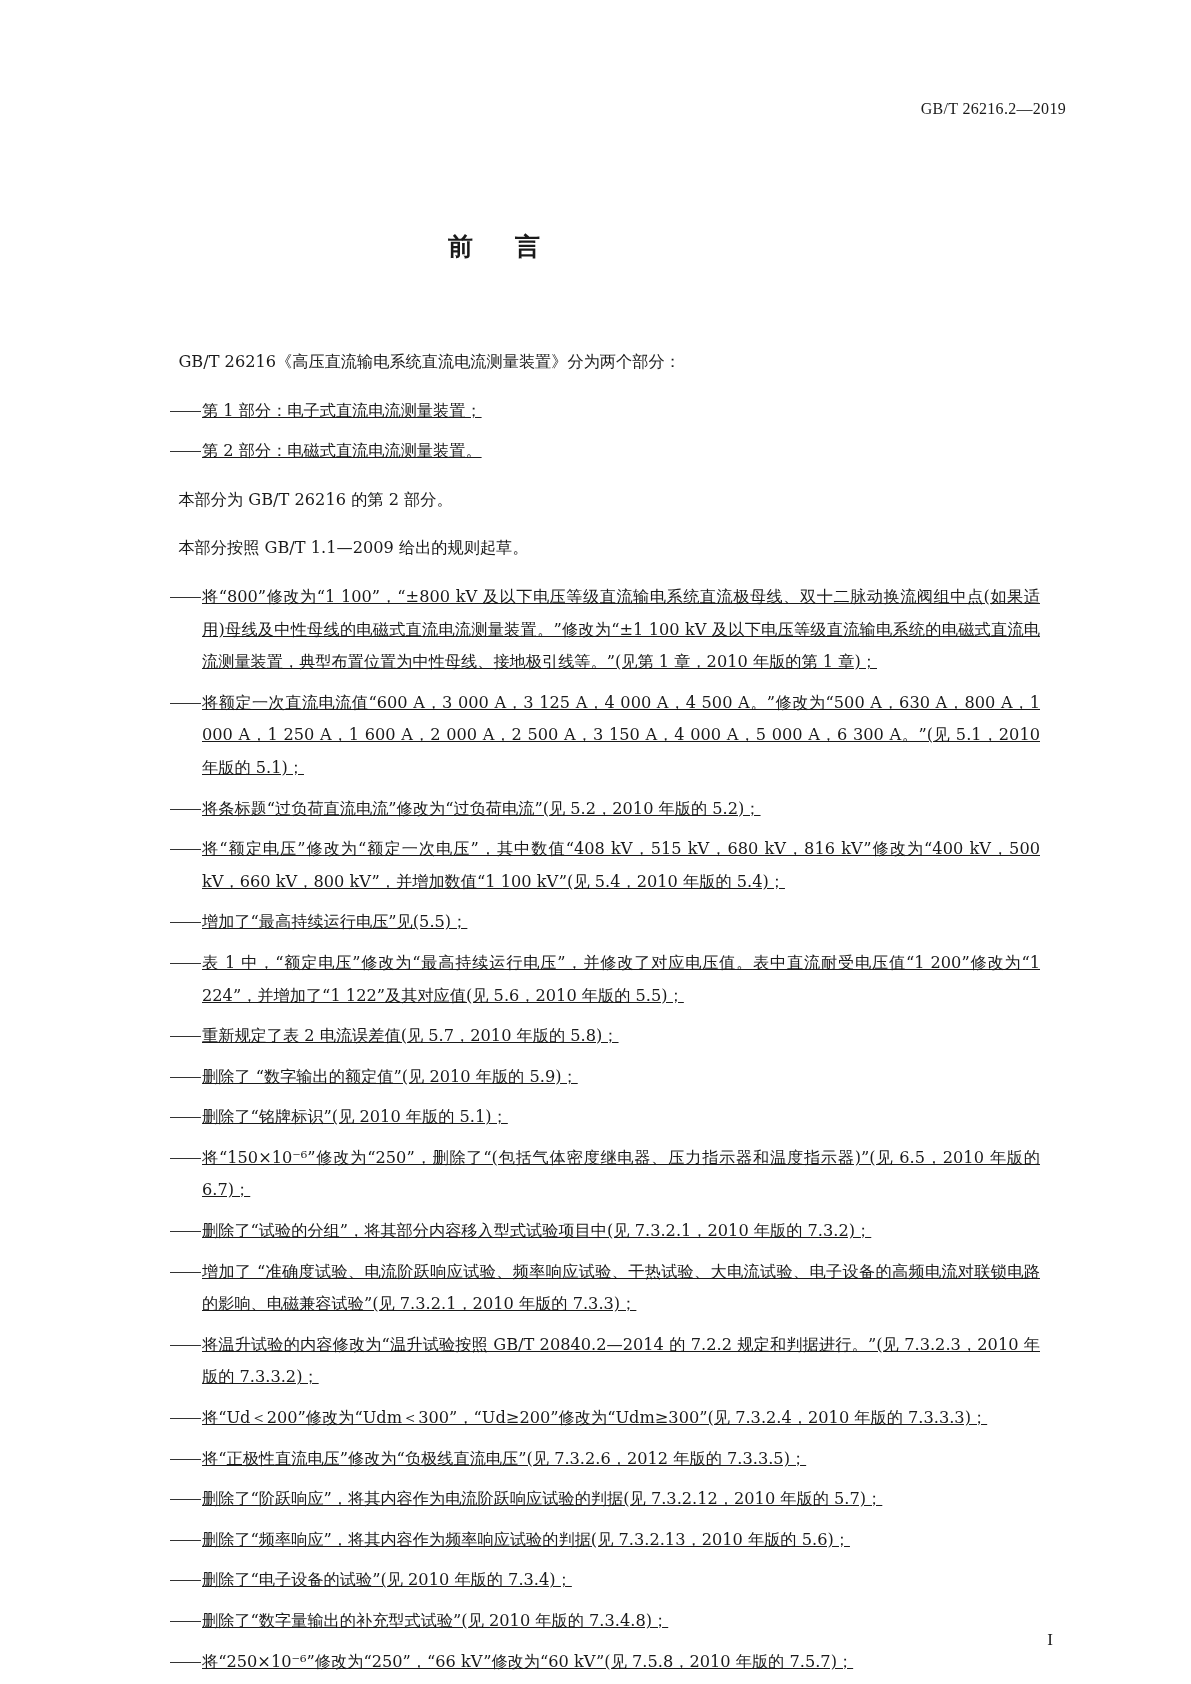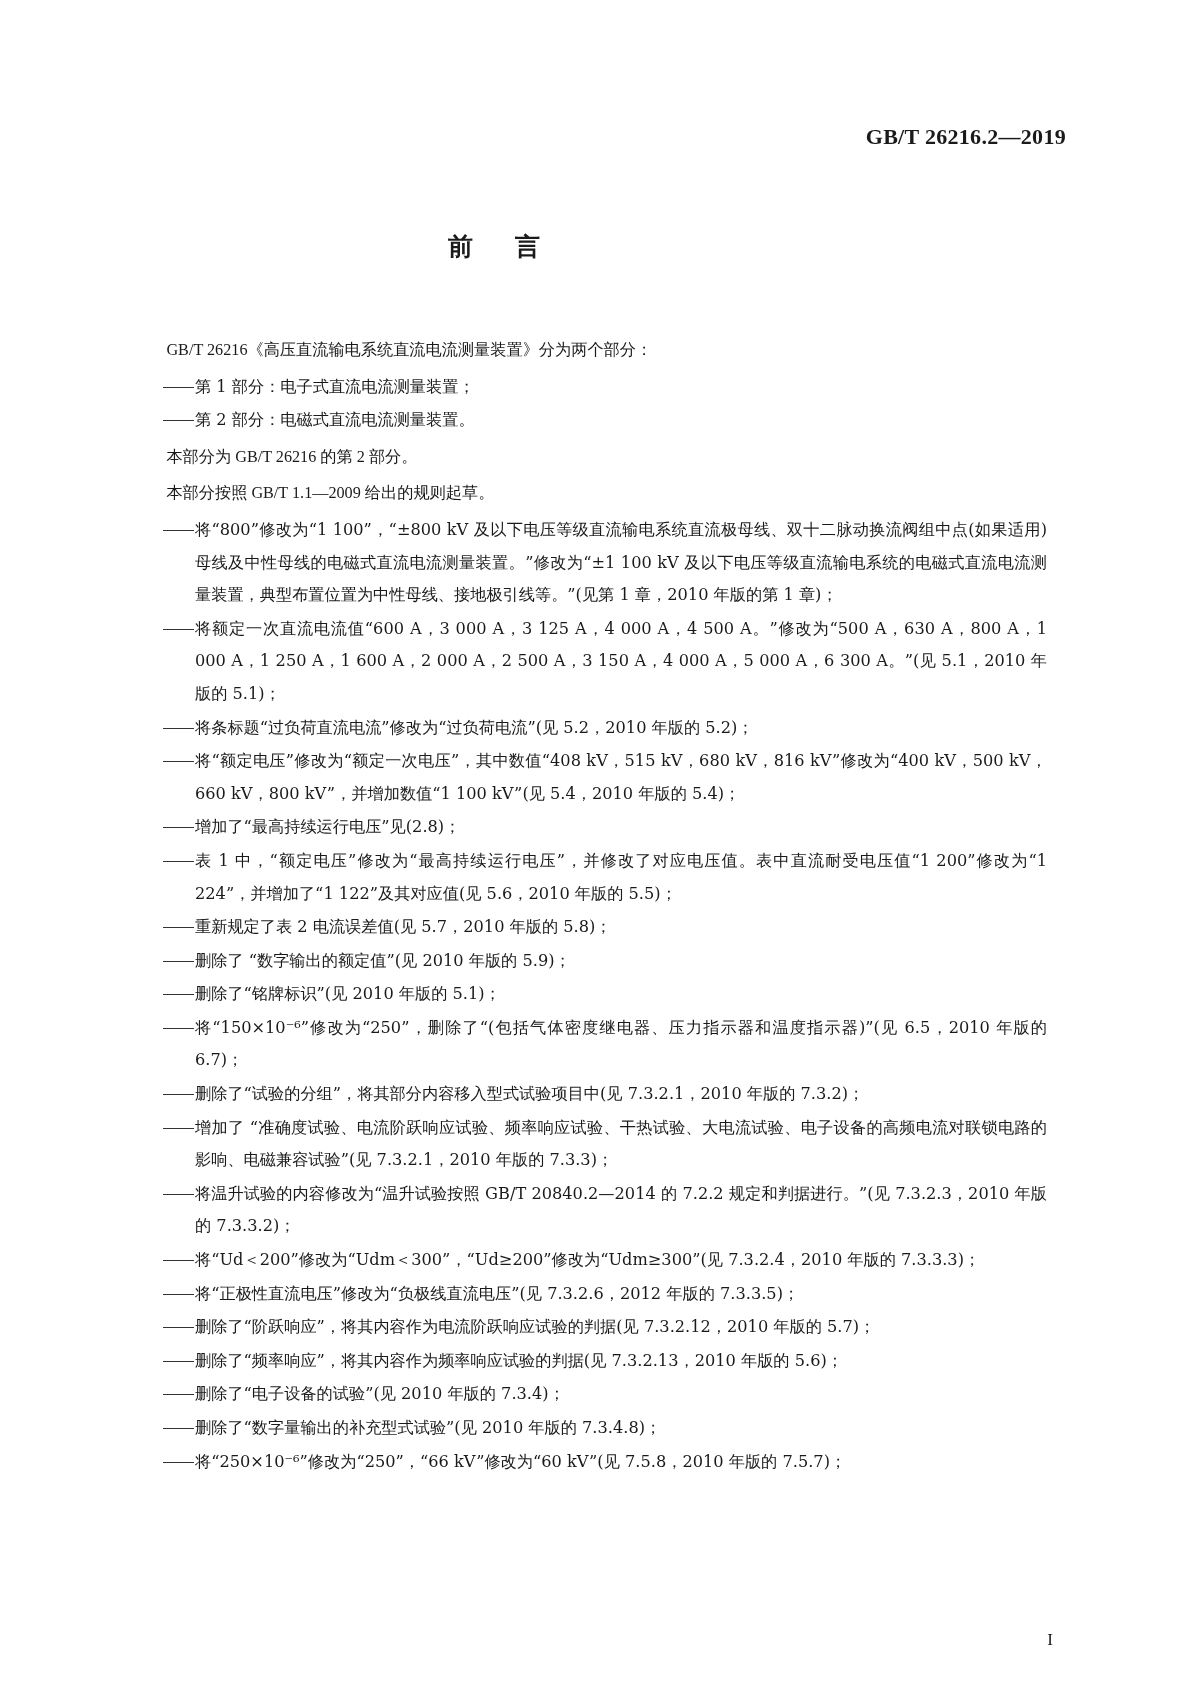--- a/index.html
+++ b/index.html
@@ -1,25 +1,25 @@
 <!DOCTYPE html>
 <html><head>
 <meta charset="utf-8">
 <style>
   html, body { margin:0; padding:0; background:#ffffff; }
   body { width:1191px; height:1684px; position:relative; overflow:hidden; color:#1a1a1a;
          font-family:"DejaVu Serif", "Liberation Serif", serif; }
-  .std-code { position:absolute; top:124px; right:125px; font-family:"Liberation Serif", serif;
-              font-weight:bold; font-size:22px; letter-spacing:0.3px; }
+  .std-code { position:absolute; top:100px; right:125px; font-family:"Liberation Serif", serif;
+              font-weight:normal; font-size:16px; letter-spacing:0.3px; }
   .title { position:absolute; top:230px; left:0; width:988px; text-align:center;
            font-family:"DejaVu Sans", sans-serif; font-weight:bold; font-size:25px; }
   .title span { display:inline-block; margin:0 21px; }
   .body { position:absolute; top:330px; left:130px; width:918px; font-size:16.2px; line-height:32.6px; }
-  .p { text-indent:2em; margin:4px; text-align:justify;font-family:Liberation Serif, serif; }
-  .li { position:relative; padding-left:64px; margin:1px; text-align:justify; }
+  .p { text-indent:2em; margin:16px; text-align:justify; }
+  .li { position:relative; padding-left:64px; margin:8px; text-align:justify;text-decoration:underline; }
   .li .dash { position:absolute; left:32px; top:0; width:32px; }
   .li .dash::before { content:""; position:absolute; left:0; right:1px; top:16px; border-top:1px solid #333; }
   .page-num { position:absolute; top:1630px; right:138px; font-family:"Liberation Serif", serif; font-size:17px; }
 </style>
 </head>
 <body>
 
 <div class="std-code">GB/T 26216.2—2019</div>
 
 <div class="title">
@@ -30,21 +30,21 @@
   <p class="p">GB/T 26216《高压直流输电系统直流电流测量装置》分为两个部分：</p>
   <p class="li"><span class="dash"></span><span>第 1 部分：电子式直流电流测量装置；</span></p>
   <p class="li"><span class="dash"></span><span>第 2 部分：电磁式直流电流测量装置。</span></p>
   <p class="p">本部分为 GB/T 26216 的第 2 部分。</p>
   <p class="p">本部分按照 GB/T 1.1—2009 给出的规则起草。</p>
 
   <p class="li"><span class="dash"></span><span>将“800”修改为“1 100”，“±800 kV 及以下电压等级直流输电系统直流极母线、双十二脉动换流阀组中点(如果适用)母线及中性母线的电磁式直流电流测量装置。”修改为“±1 100 kV 及以下电压等级直流输电系统的电磁式直流电流测量装置，典型布置位置为中性母线、接地极引线等。”(见第 1 章，2010 年版的第 1 章)；</span></p>
   <p class="li"><span class="dash"></span><span>将额定一次直流电流值“600 A，3 000 A，3 125 A，4 000 A，4 500 A。”修改为“500 A，630 A，800 A，1 000 A，1 250 A，1 600 A，2 000 A，2 500 A，3 150 A，4 000 A，5 000 A，6 300 A。”(见 5.1，2010 年版的 5.1)；</span></p>
   <p class="li"><span class="dash"></span><span>将条标题“过负荷直流电流”修改为“过负荷电流”(见 5.2，2010 年版的 5.2)；</span></p>
   <p class="li"><span class="dash"></span><span>将“额定电压”修改为“额定一次电压”，其中数值“408 kV，515 kV，680 kV，816 kV”修改为“400 kV，500 kV，660 kV，800 kV”，并增加数值“1 100 kV”(见 5.4，2010 年版的 5.4)；</span></p>
-  <p class="li"><span class="dash"></span><span>增加了“最高持续运行电压”见(2.8)；</span></p>
+  <p class="li"><span class="dash"></span><span>增加了“最高持续运行电压”见(5.5)；</span></p>
   <p class="li"><span class="dash"></span><span>表 1 中，“额定电压”修改为“最高持续运行电压”，并修改了对应电压值。表中直流耐受电压值“1 200”修改为“1 224”，并增加了“1 122”及其对应值(见 5.6，2010 年版的 5.5)；</span></p>
   <p class="li"><span class="dash"></span><span>重新规定了表 2 电流误差值(见 5.7，2010 年版的 5.8)；</span></p>
   <p class="li"><span class="dash"></span><span>删除了 “数字输出的额定值”(见 2010 年版的 5.9)；</span></p>
   <p class="li"><span class="dash"></span><span>删除了“铭牌标识”(见 2010 年版的 5.1)；</span></p>
   <p class="li"><span class="dash"></span><span>将“150×10⁻⁶”修改为“250”，删除了“(包括气体密度继电器、压力指示器和温度指示器)”(见 6.5，2010 年版的 6.7)；</span></p>
   <p class="li"><span class="dash"></span><span>删除了“试验的分组”，将其部分内容移入型式试验项目中(见 7.3.2.1，2010 年版的 7.3.2)；</span></p>
   <p class="li"><span class="dash"></span><span>增加了 “准确度试验、电流阶跃响应试验、频率响应试验、干热试验、大电流试验、电子设备的高频电流对联锁电路的影响、电磁兼容试验”(见 7.3.2.1，2010 年版的 7.3.3)；</span></p>
   <p class="li"><span class="dash"></span><span>将温升试验的内容修改为“温升试验按照 GB/T 20840.2—2014 的 7.2.2 规定和判据进行。”(见 7.3.2.3，2010 年版的 7.3.3.2)；</span></p>
   <p class="li"><span class="dash"></span><span>将“Ud＜200”修改为“Udm＜300”，“Ud≥200”修改为“Udm≥300”(见 7.3.2.4，2010 年版的 7.3.3.3)；</span></p>
   <p class="li"><span class="dash"></span><span>将“正极性直流电压”修改为“负极线直流电压”(见 7.3.2.6，2012 年版的 7.3.3.5)；</span></p>

